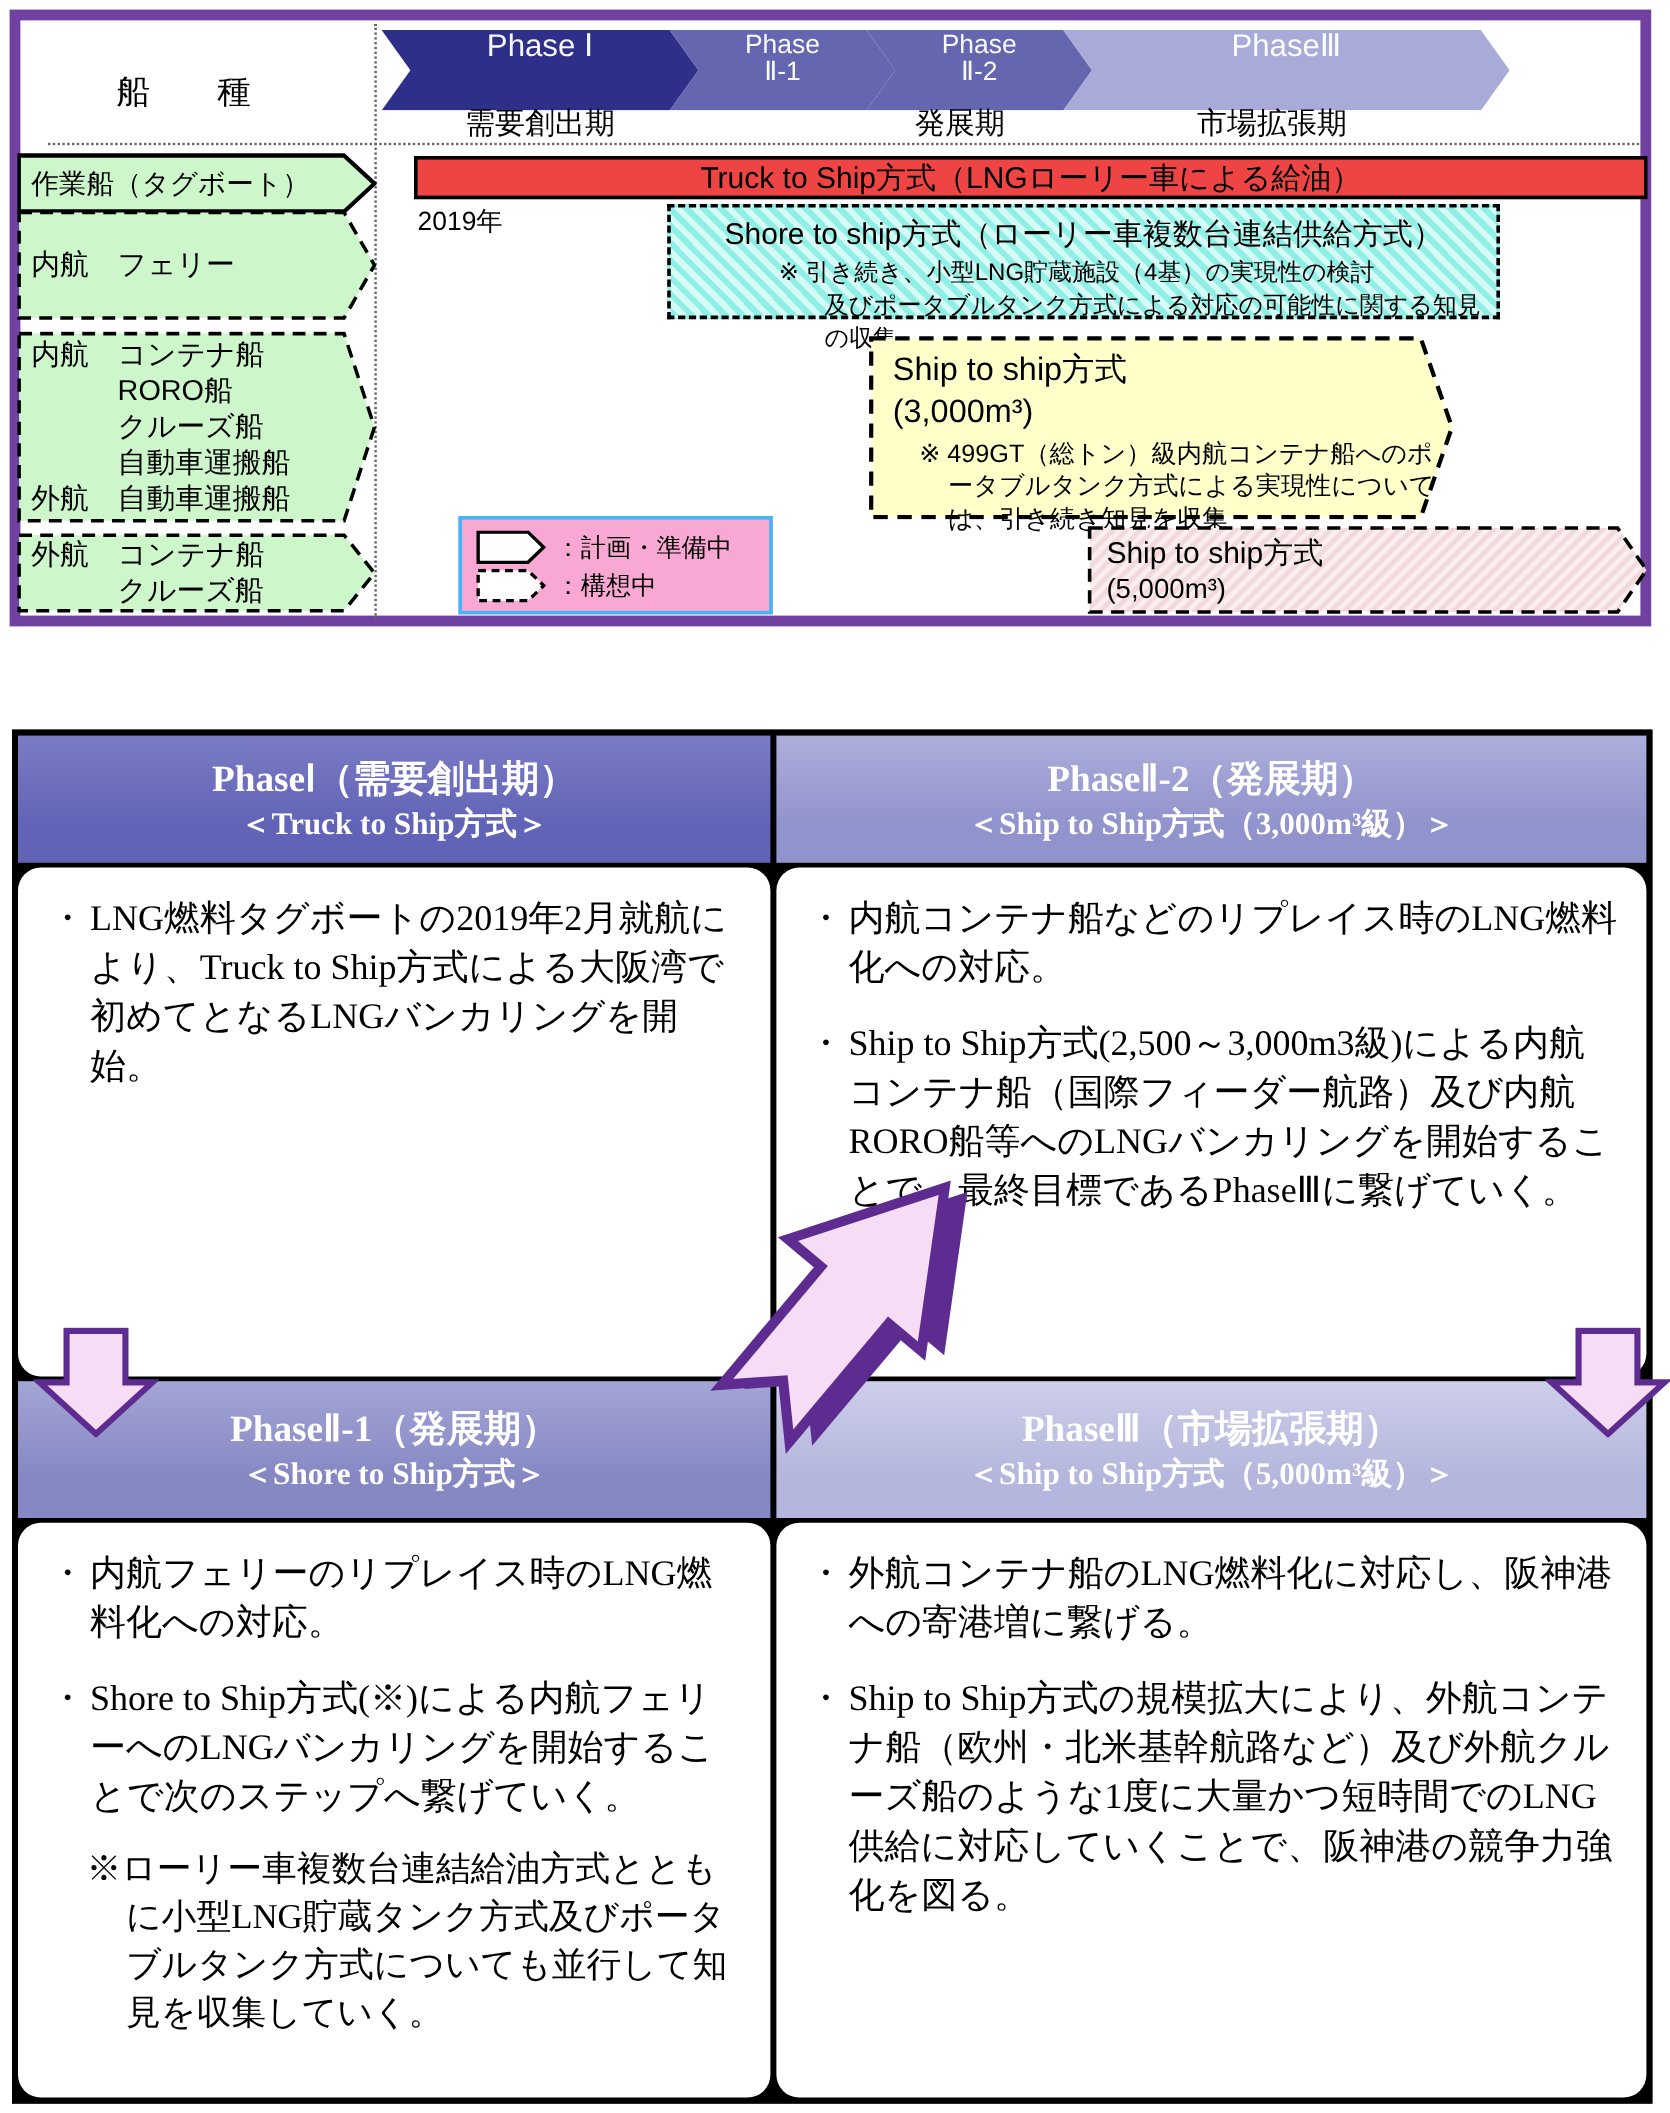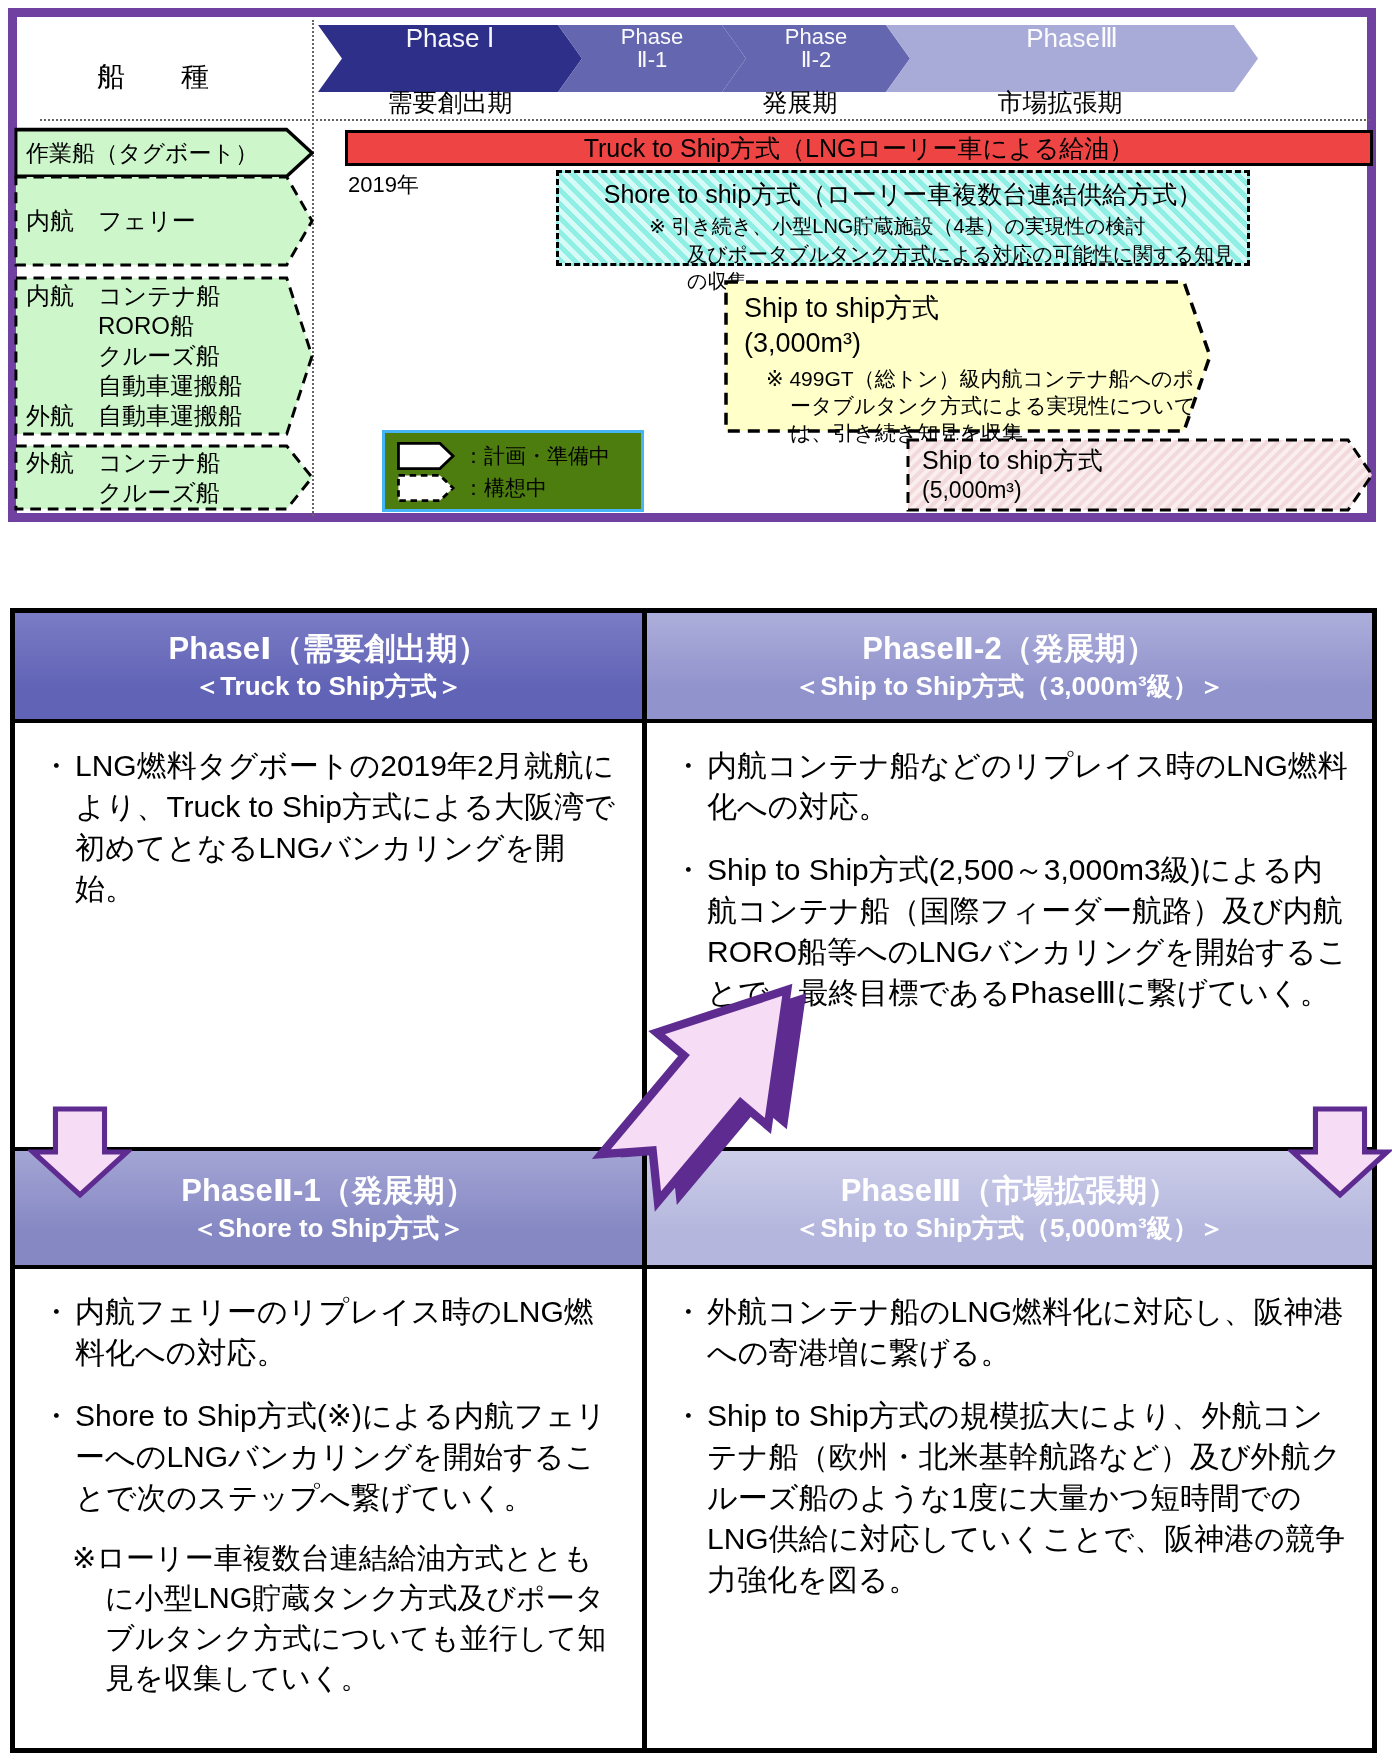--- a/index.html
+++ b/index.html
@@ -58,39 +58,39 @@
   .s3000-size{font-size:27px;margin-top:2px;}
   .s3000-note{font-size:21px;width:420px;margin:6px 0 0 46px;text-indent:-24px;line-height:27px;}
 
   .s5000-box{position:absolute;left:906px;top:438px;width:468px;height:74px;}
   .s5000-box svg{position:absolute;left:0;top:0;width:100%;height:100%;}
   .s5000-inner{position:relative;padding:6px 0 0 16px;}
   .s5000-title{font-size:25px;}
   .s5000-size{font-size:23px;}
 
   .legend{position:absolute;left:382px;top:430px;width:262px;height:82px;box-sizing:border-box;
-          border:3px solid #45B5F5;background:#4d7c0f;padding:7px 0 0 10px;}
+          border:3px solid #45B5F5;background:#f9a8d4;padding:7px 0 0 10px;}
   .legend-row{display:flex;align-items:center;height:32px;}
   .legend-row svg{width:62px;height:28px;margin-right:6px;}
   .legend-label{font-size:21px;}
 
   
   .ptable{position:absolute;left:10px;top:608px;width:1367px;height:1145px;box-sizing:border-box;
           border:5px solid #000;background:#000;display:grid;
           grid-template-columns:627px 725px;grid-template-rows:106px 424px 114px 1fr;
-          column-gap:5px;row-gap:4px;}
+          column-gap:5px;row-gap:4px;font-family:Liberation Serif, serif;}
   .hd{display:flex;flex-direction:column;align-items:center;justify-content:center;
       color:#fff;font-weight:bold;text-align:center;line-height:1.35;}
   .hd .t{font-size:31px;}
   .hd .s{font-size:26px;}
   .hd1l{background:linear-gradient(180deg,#7B7CC5 0%,#6163B6 70%);}
   .hd1r{background:linear-gradient(180deg,#ACAEDB 0%,#9193CC 70%);}
   .hd2l{background:linear-gradient(180deg,#A3A5D4 0%,#8688C4 70%);}
   .hd2r{background:linear-gradient(180deg,#CDCEE9 0%,#B4B6DD 70%);}
-  .bd{background:#fff;padding:22px 22px 10px 24px;box-sizing:border-box;}
+  .bd{background:#fff;padding:22px 22px 10px 24px;box-sizing:border-box;border-radius:19px;}
   .bullet{position:relative;padding-left:36px;font-size:30px;line-height:41px;margin-bottom:22px;}
   .bullet::before{content:"・";position:absolute;left:2px;top:0;}
   .note{font-size:29px;line-height:40px;padding-left:66px;text-indent:-33px;margin-top:-2px;}
 
   
   .deco{position:absolute;z-index:6;}
   .down-arrow{width:104px;height:92px;}
   .da-left{left:28px;top:1106px;}
   .da-right{left:1288px;top:1106px;}
   .flow-arrow{left:560px;top:942px;width:300px;height:280px;display:flex;align-items:center;

